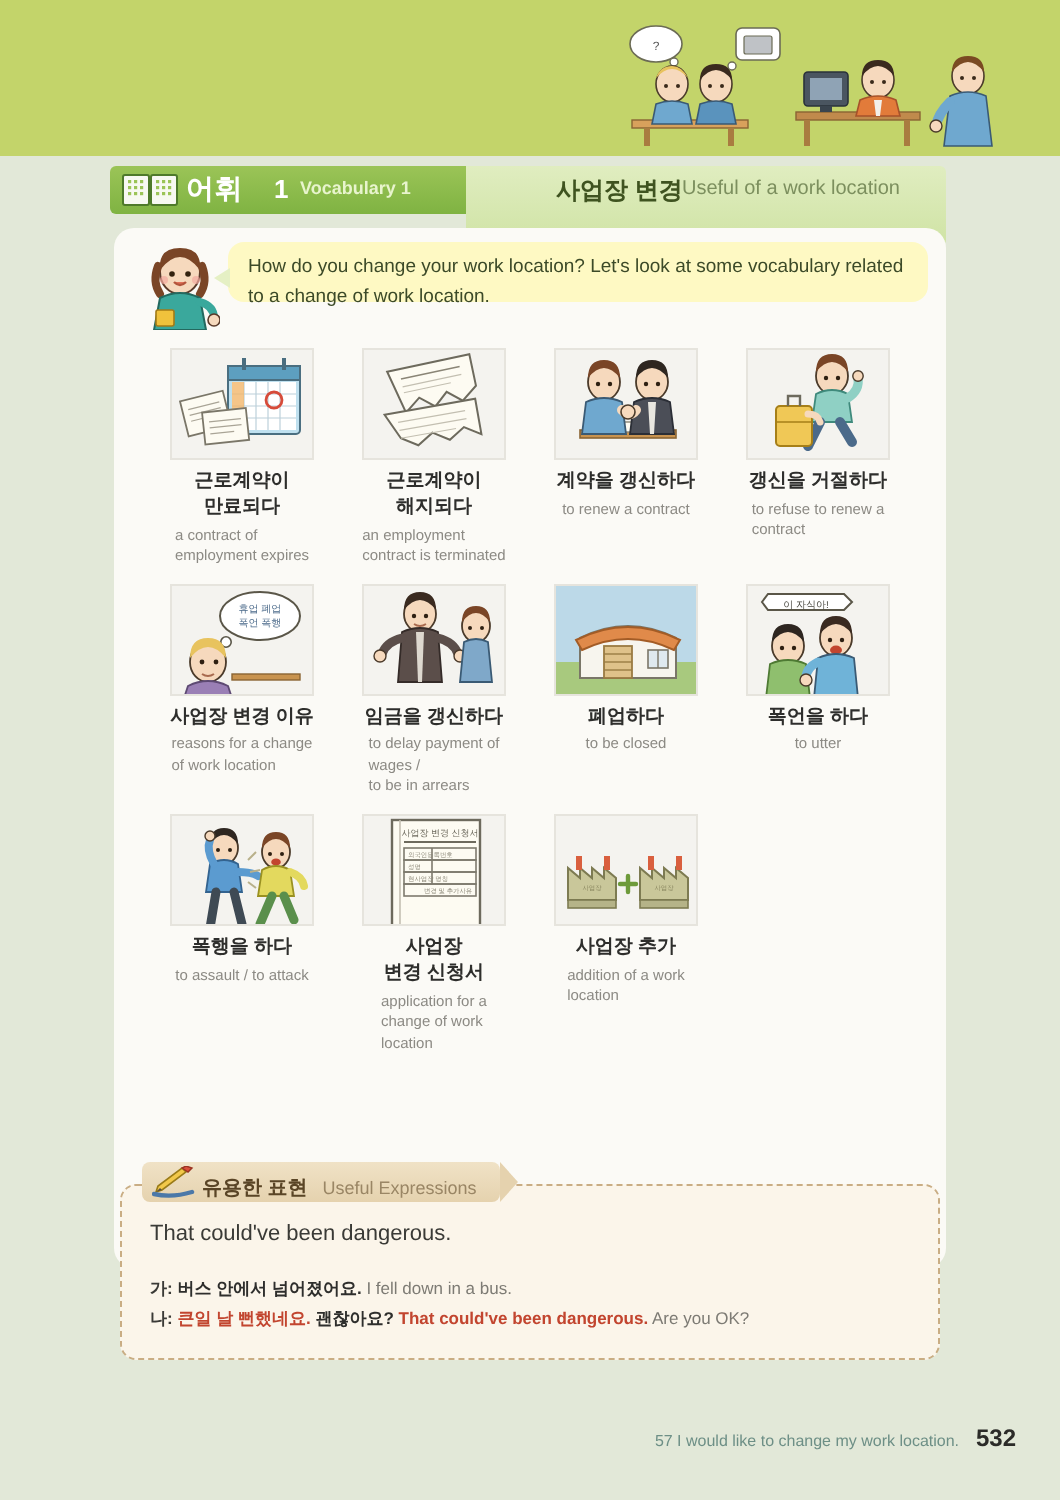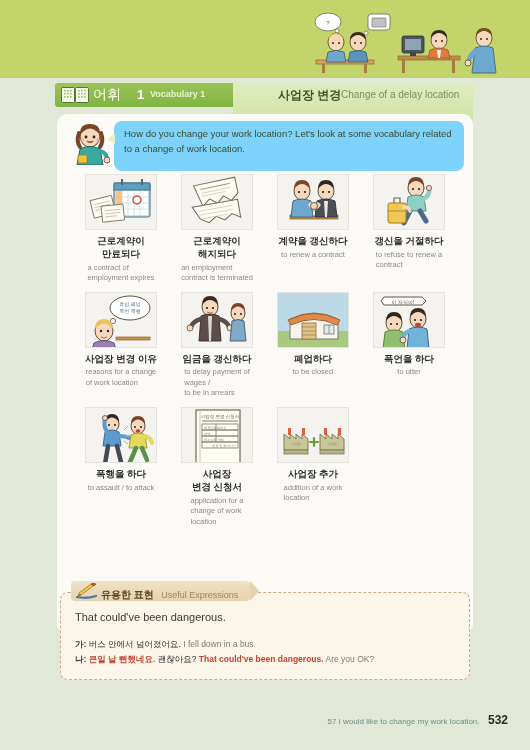--- a/index.html
+++ b/index.html
@@ -49,21 +49,21 @@
     width: 240px; height: 40px;
     background: linear-gradient(#e0edc0, #cfe3a4);
     border-radius: 0 3px 3px 0;
   }
   .book-icon {
     position: absolute; left: 6px; top: 4px;
     width: 28px; height: 16px;
   }
   .sh-ko {
     position: absolute; left: 38px; top: 3px;
-    font-size: 14px; font-weight: normal; color: #ffffff;
+    font-size: 14px; font-weight: bold; color: #ffffff;
     letter-spacing: .3px;
   }
   .sh-num {
     position: absolute; left: 82px; top: 4px;
     font-size: 13px; font-weight: bold; color: #ffffff;
   }
   .sh-en {
     position: absolute; left: 95px; top: 6px;
     font-size: 9px; font-weight: bold; color: #e8f4cd; text-align: center;
   }
@@ -82,22 +82,22 @@
     width: 416px; height: 520px;
     background: #fbfaf6;
     border-radius: 10px;
   }
 
   
   .intro { position: absolute; left: 5px; top: 5px; width: 406px; height: 48px; }
   .intro-avatar { position: absolute; left: 8px; top: 4px; width: 40px; height: 42px; }
   .intro-bubble {
     position: absolute; left: 52px; top: 2px;
-    width: 350px; height: 50px;
-    background: #7dd3fc;
+    width: 350px; height: 30px;
+    background: #fef9c3;
     border-radius: 8px;
     padding: 6px 10px;
   }
   .intro-bubble:before {
     content: ""; position: absolute; left: -7px; top: 13px;
     border-top: 5px solid transparent;
     border-bottom: 5px solid transparent;
     border-right: 8px solid #e5f0c4;
   }
   .intro-text {
@@ -165,21 +165,21 @@
     position: absolute; left: 14px; top: 18px;
     font-size: 11px; color: #3a3a36;
   }
   .ue-line {
     position: absolute; left: 14px;
     font-size: 8.5px; color: #3a3a36; white-space: nowrap;
   }
   .ue-line.l1 { top: 46px; }
   .ue-line.l2 { top: 61px; }
   .ue-spk { font-weight: bold; color: #3a3a36; }
-  .ue-ko { font-weight: normal; color: #2e2e2c; margin-top: 12px; }
+  .ue-ko { font-weight: bold; color: #2e2e2c; margin-top: 12px; }
   .ue-hl { font-weight: bold; color: #c2452f; }
   .ue-en { color: #7d7b74; }
 
   
   .footer {
     position: absolute; right: 22px; top: 632px;
     text-align: right; white-space: nowrap;
   }
   .footer-label { font-size: 8px; color: #6d8f86; }
   .footer-page { font-size: 12px; font-weight: bold; color: #2b2b28; margin-left: 4px; }
@@ -265,21 +265,21 @@
             <rect x="20" y="9" width="1.6" height="1.6"></rect>
             <rect x="23" y="9" width="1.6" height="1.6"></rect>
         </g>
       </svg>
       <span class="sh-ko">어휘</span>
       <span class="sh-num">1</span>
       <span class="sh-en">Vocabulary 1</span>
     </div>
     <div class="sh-right">
       <span class="sh-topic-ko">사업장 변경</span>
-      <span class="sh-topic-en">Change of a delay location</span>
+      <span class="sh-topic-en">Useful of a work location</span>
     </div>
   </div>
 
   <div class="content-card">
 
     <div class="intro">
       <svg class="intro-avatar" viewBox="0 0 40 42">
         <ellipse cx="20" cy="13" rx="10" ry="11" fill="#f6d9bd" stroke="#5a3a2a" stroke-width="1"></ellipse>
         <path d="M10 12 q10 -13 20 0 q1 -11 -10 -11 q-11 0 -10 11z" fill="#7a4526"></path>
         <path d="M9 10 q-3 8 1 14" stroke="#7a4526" stroke-width="4" fill="none" stroke-linecap="round"></path>

